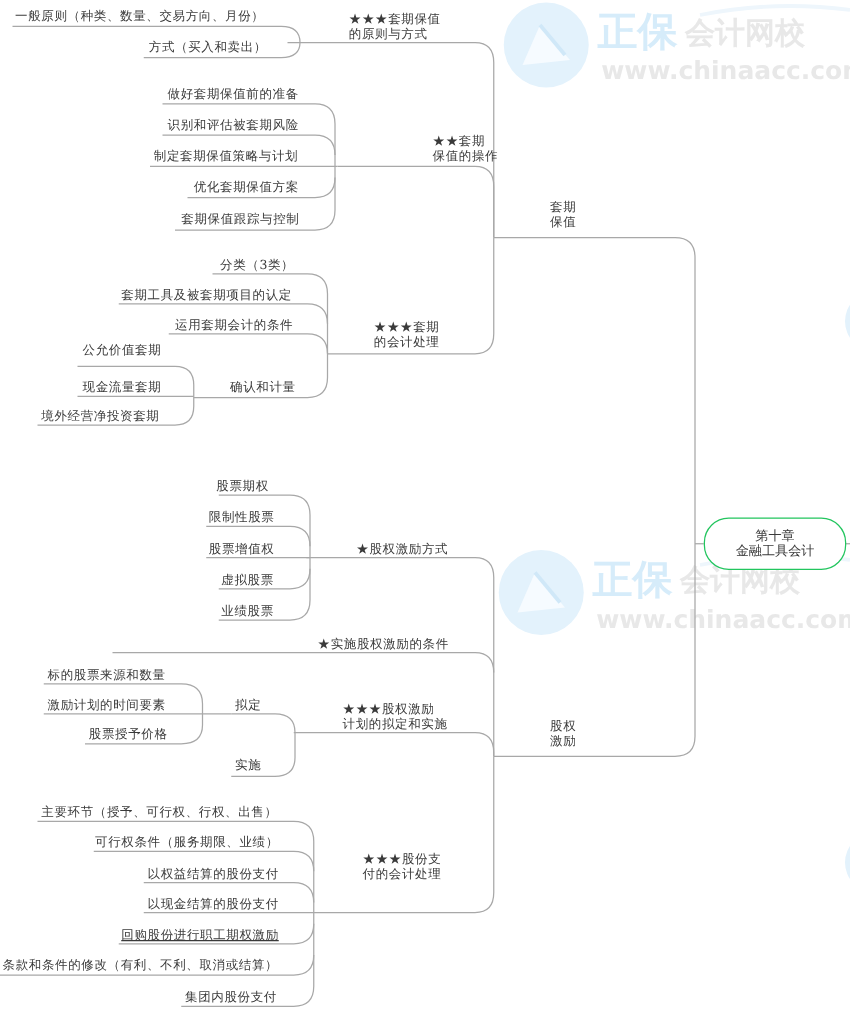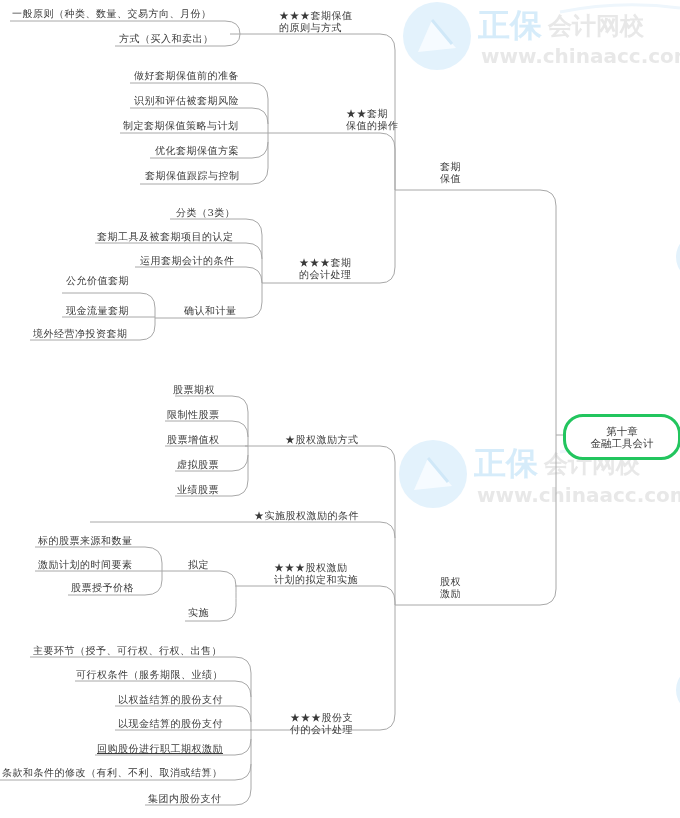--- a/index.html
+++ b/index.html
@@ -1,21 +1,21 @@
 <!DOCTYPE html>
 <html><head>
   <meta charset="utf-8">
   <style>
     html, body { margin:0; padding:0; background:#ffffff; }
     body { width:680px; height:818px; position:relative; overflow:hidden;
            font-family:"DejaVu Serif","Liberation Serif",serif; color:#333; }
     #wm, #lines { position:absolute; left:0; top:0; }
     .lbl { position:absolute; font-size:10px; line-height:12px; white-space:nowrap; color:#3a3a3a; letter-spacing:0.5px; }
     .root { position:absolute; left:563px; top:414px; width:112px; height:40px;
-            border:3px solid #22c55e; border-radius:20px; background:#fff;
+            border:1px solid #22c55e; border-radius:20px; background:#fff;
             font-size:10.5px; line-height:12px; text-align:center; color:#3a3a3a;
             display:flex; flex-direction:column; justify-content:center; }
     .wmtext { position:absolute; font-family:"DejaVu Sans","Liberation Sans",sans-serif; font-weight:bold; }
   </style>
 </head>
 <body>
 
 <svg id="wm" width="680" height="818">
   <g>
     <circle cx="437" cy="36" r="34" fill="#e3f2fc"></circle>
@@ -142,21 +142,21 @@
 <div class="lbl" style="left:274px;top:562px;">
   <div>★★★股权激励</div>
   <div>计划的拟定和实施</div>
 </div>
 <div class="lbl" style="left:188px;top:559px;">拟定</div>
 <div class="lbl" style="left:188px;top:607px;">实施</div>
 <div class="lbl" style="left:38px;top:535px;">标的股票来源和数量</div>
 <div class="lbl" style="left:38px;top:559px;">激励计划的时间要素</div>
 <div class="lbl" style="left:71px;top:582px;">股票授予价格</div>
 
-<div class="lbl" style="left:290px;top:712px;">
+<div class="lbl" style="left:290px;top:682px;">
   <div>★★★股份支</div>
   <div>付的会计处理</div>
 </div>
 <div class="lbl" style="left:33px;top:645px;">主要环节（授予、可行权、行权、出售）</div>
 <div class="lbl" style="left:76px;top:669px;">可行权条件（服务期限、业绩）</div>
 <div class="lbl" style="left:118px;top:694px;">以权益结算的股份支付</div>
 <div class="lbl" style="left:118px;top:718px;">以现金结算的股份支付</div>
 <div class="lbl" style="left:97px;top:743px;text-decoration:underline;">回购股份进行职工期权激励</div>
 <div class="lbl" style="left:2px;top:767px;">条款和条件的修改（有利、不利、取消或结算）</div>
 <div class="lbl" style="left:148px;top:793px;">集团内股份支付</div>

